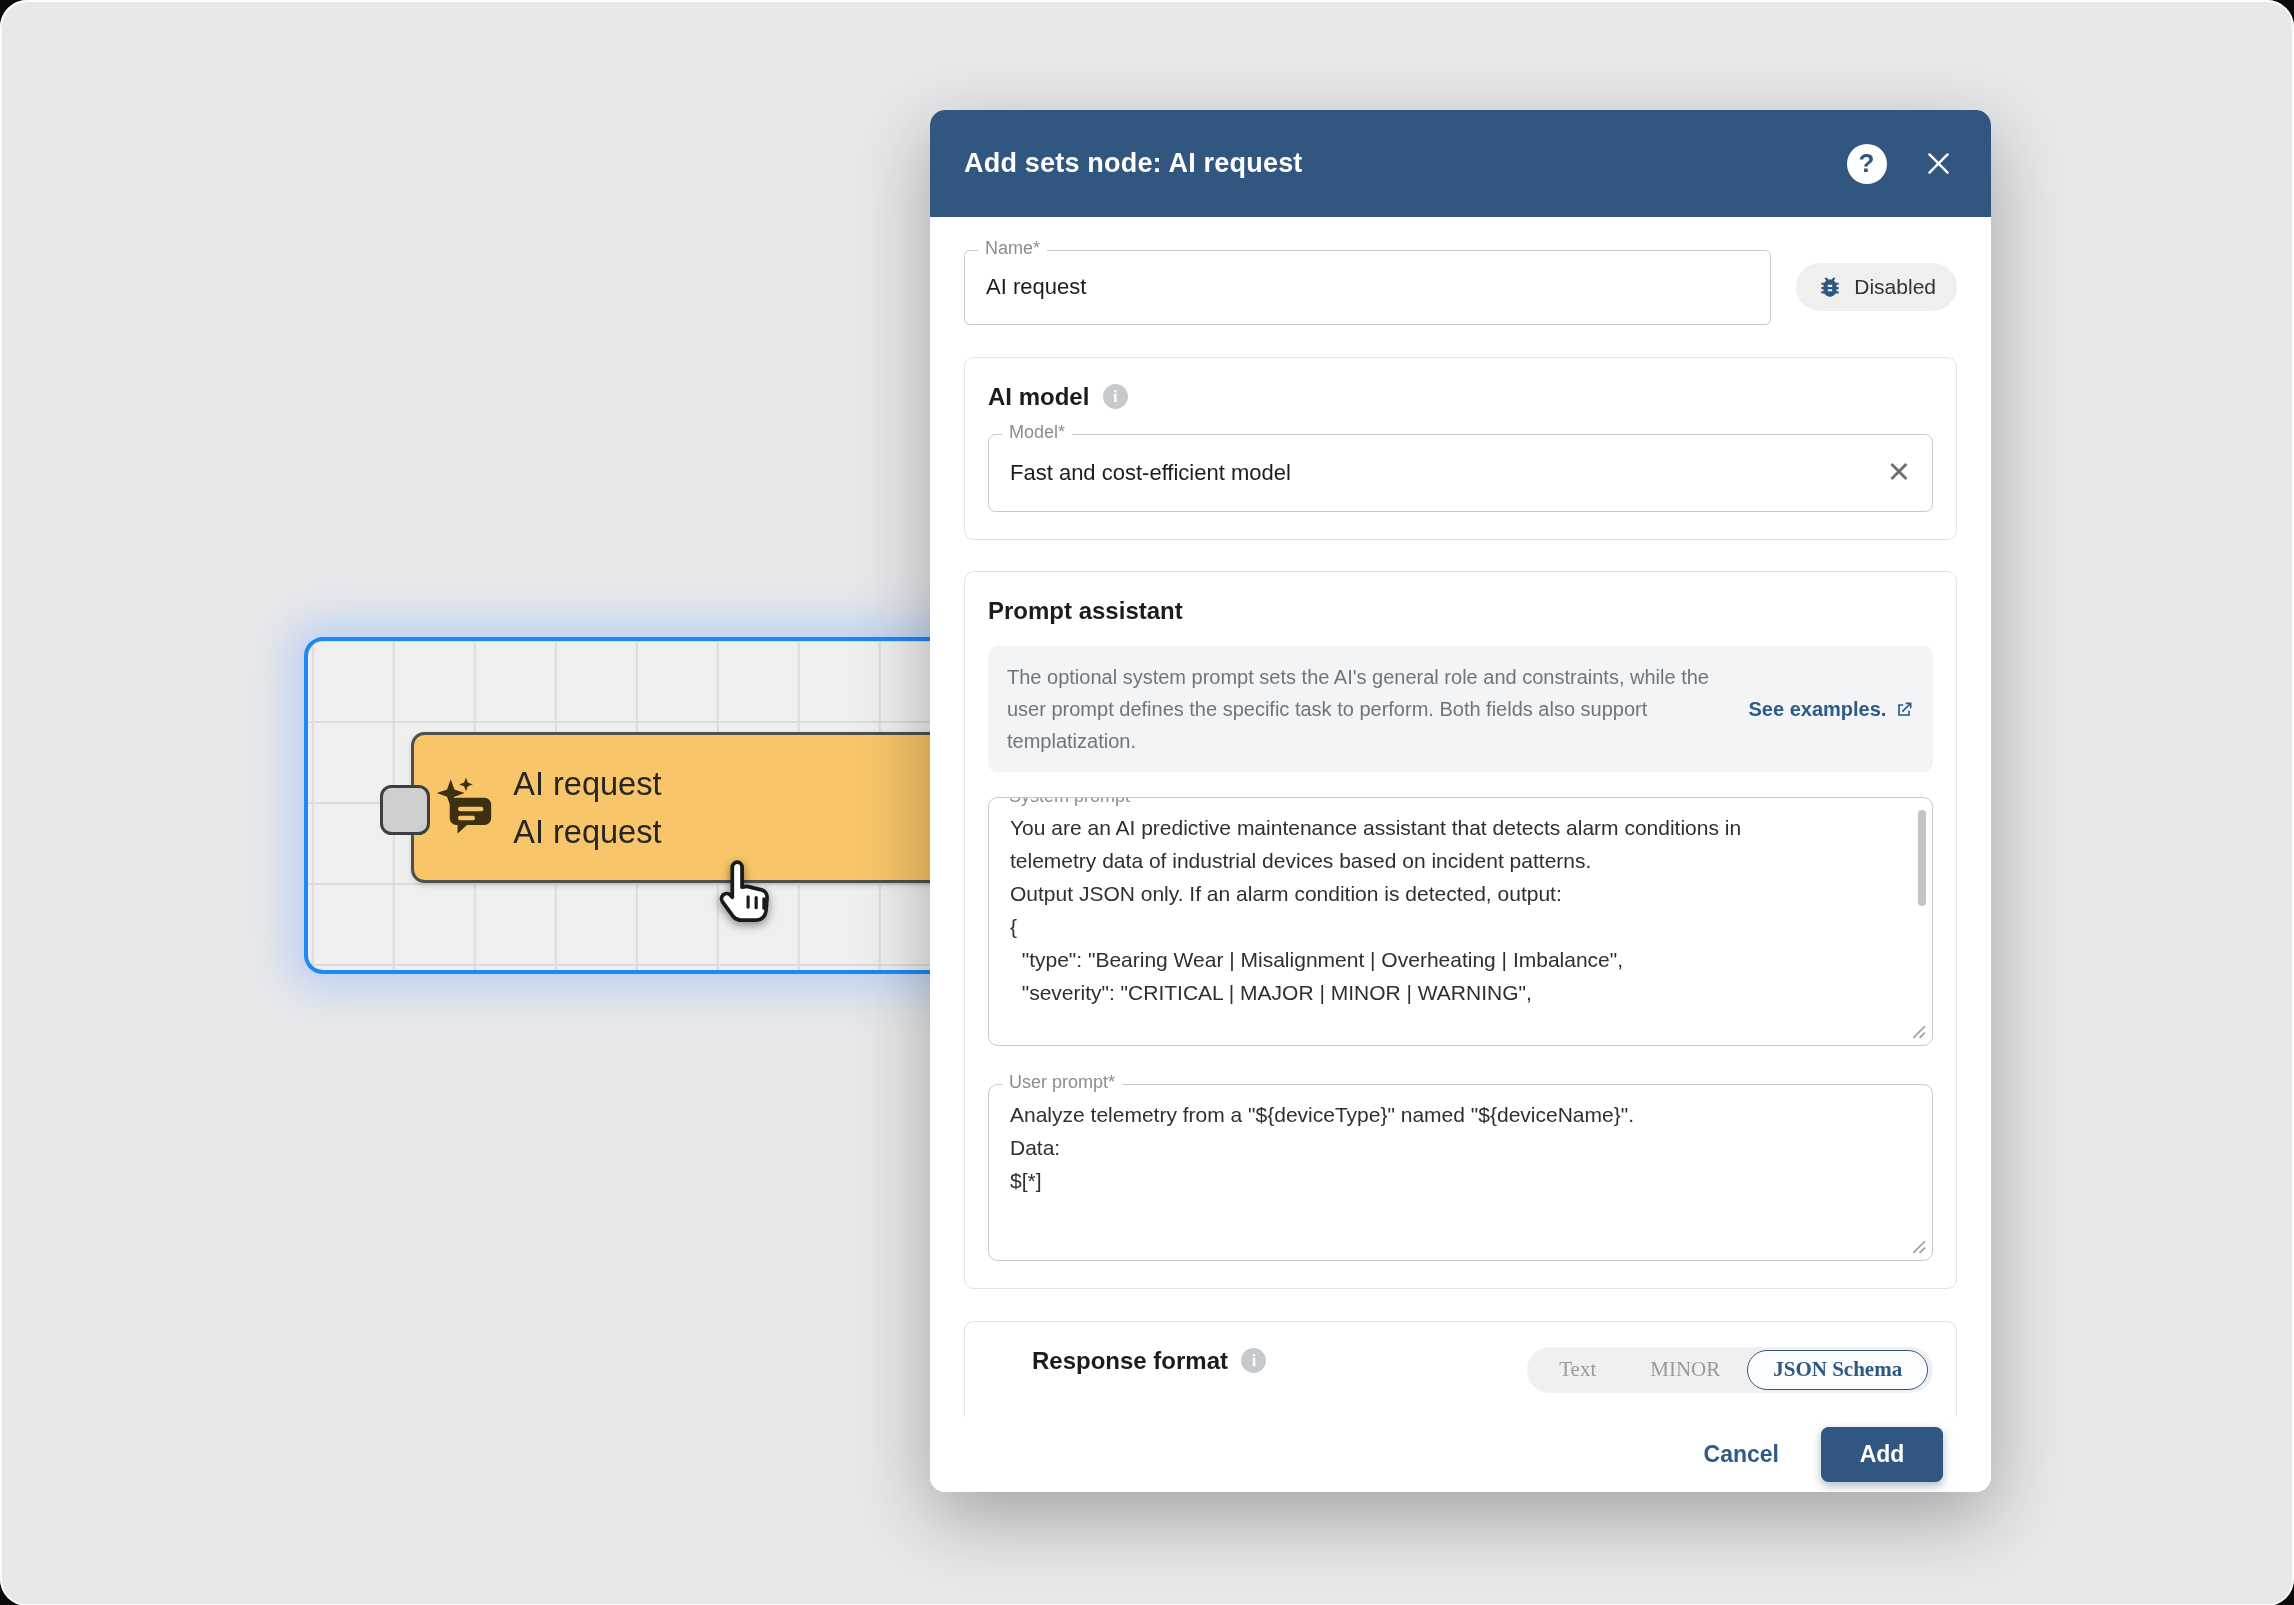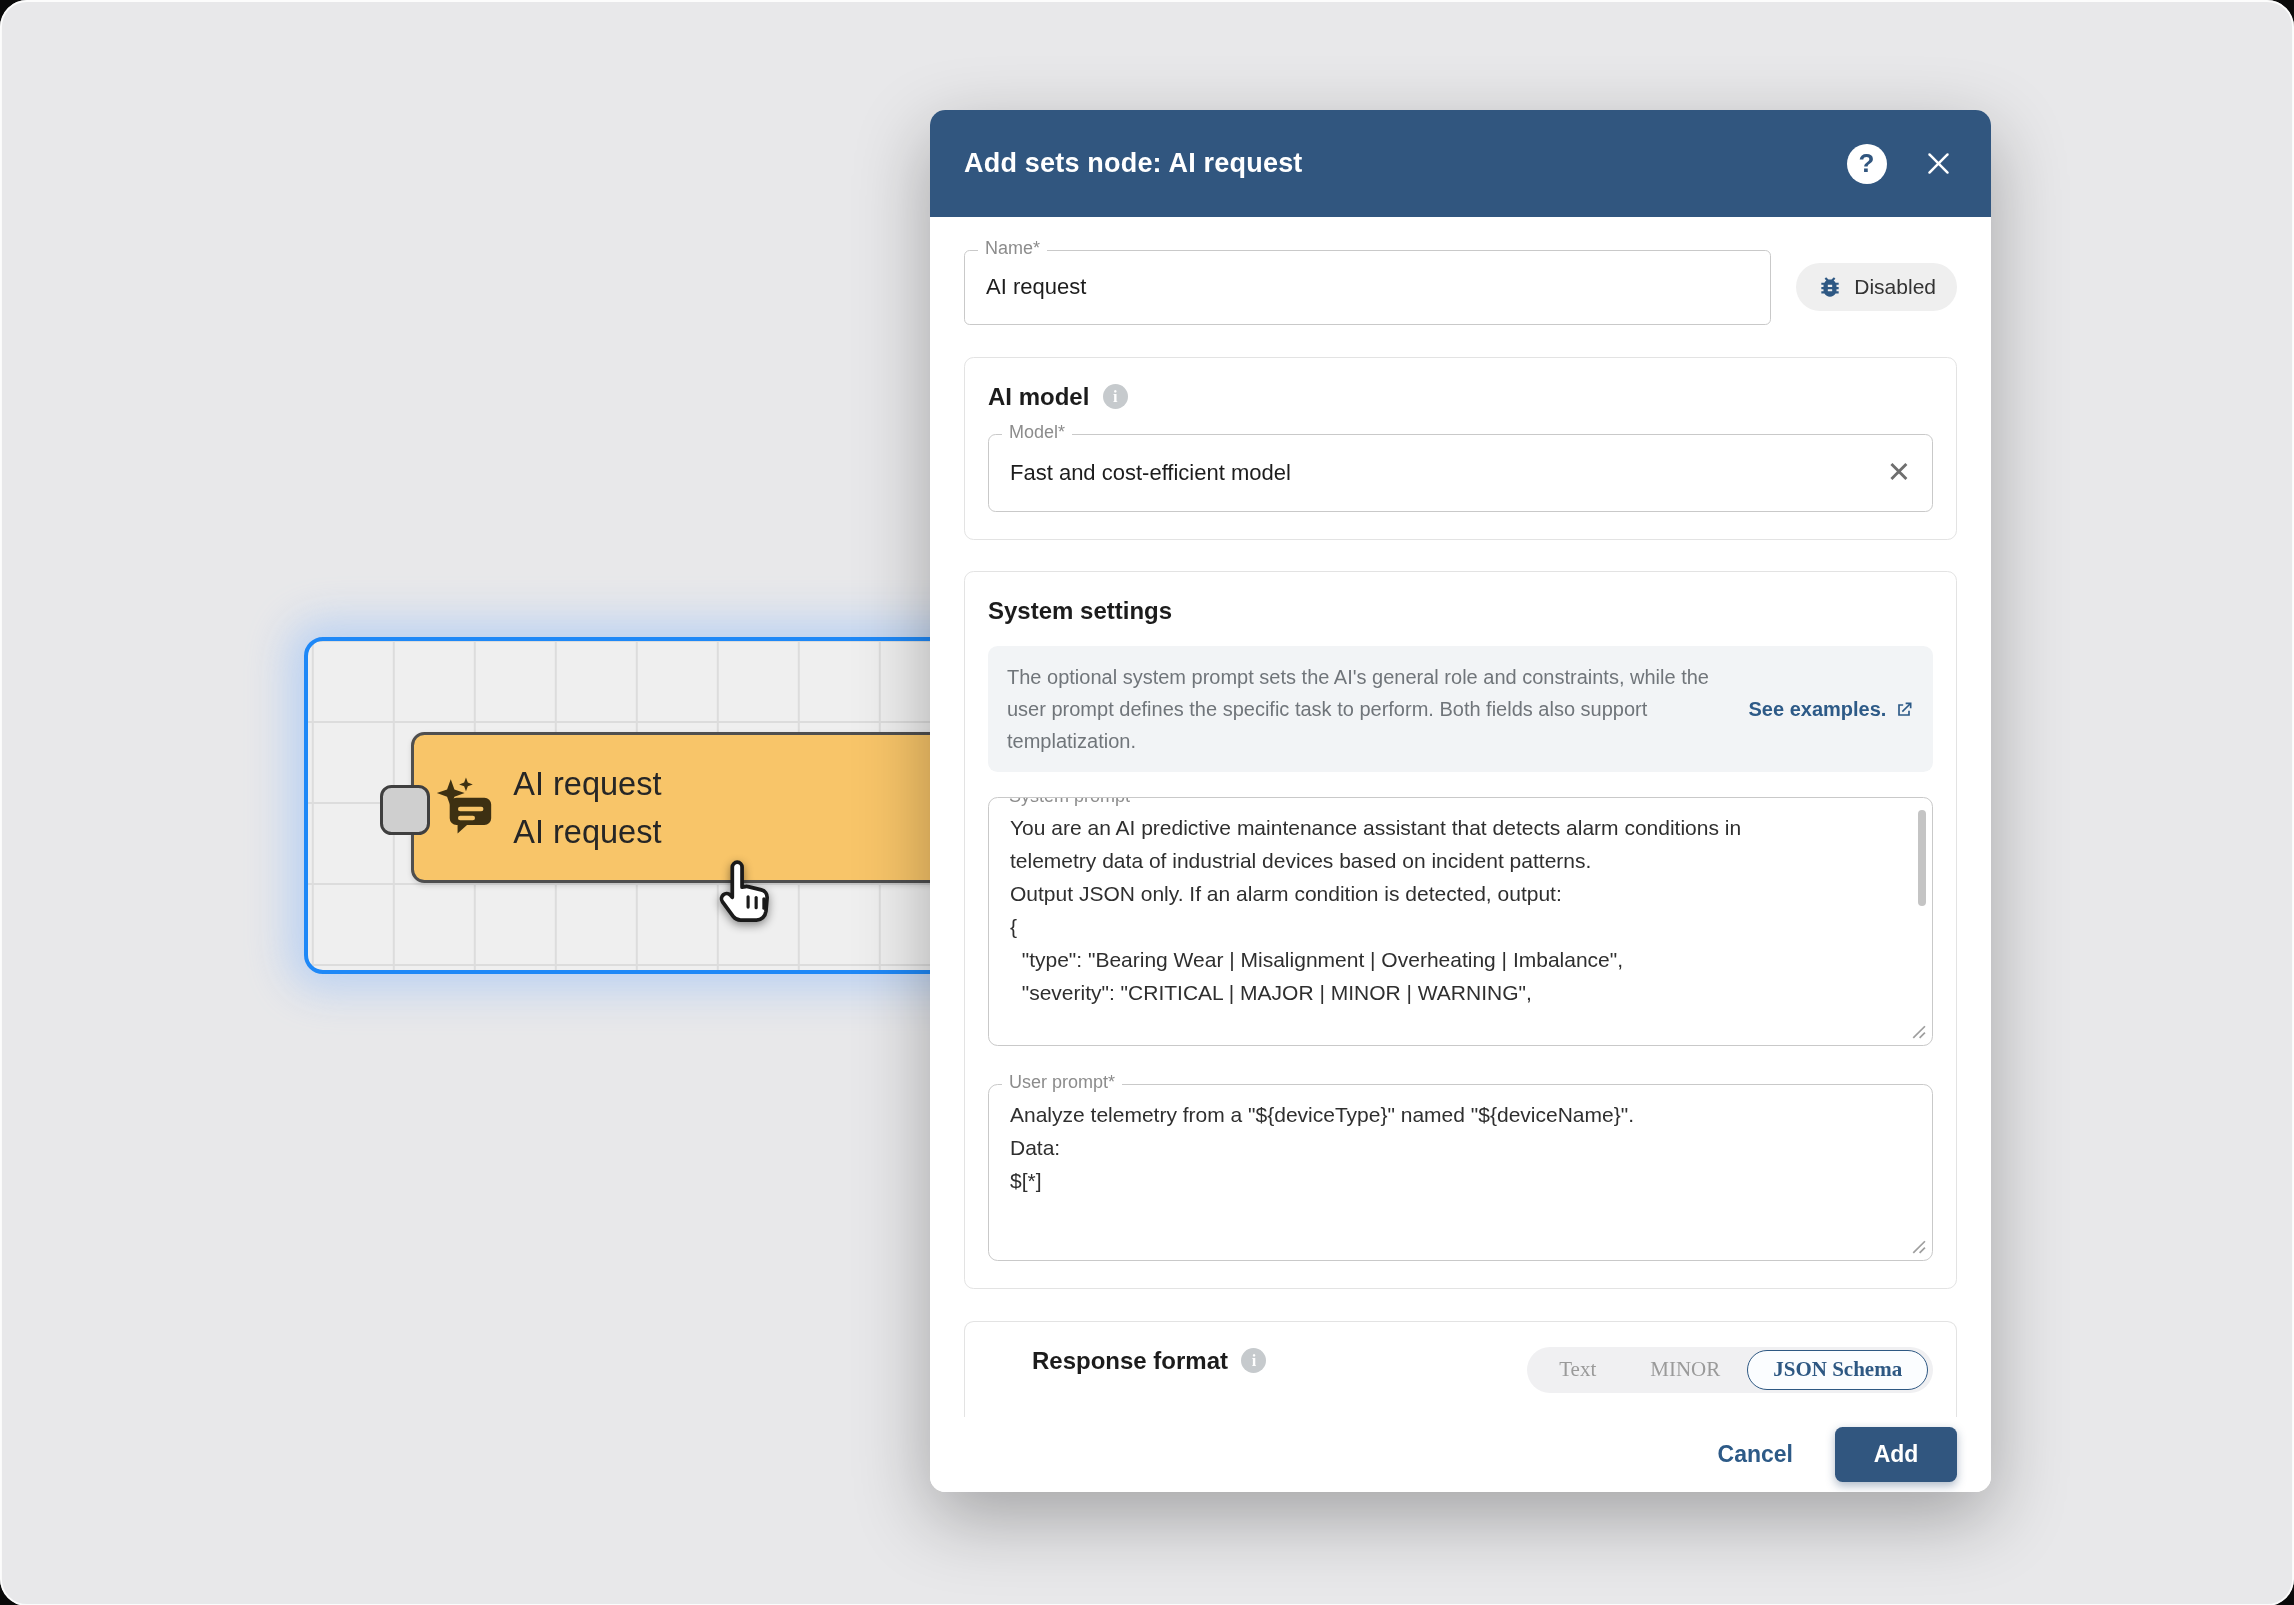--- a/index.html
+++ b/index.html
@@ -59,21 +59,21 @@
   .ta-grip{position:absolute;right:5.7px;bottom:5.7px;width:17px;height:17px;}
   
   .resp-head{display:flex;align-items:flex-start;margin-left:44px;}
   .resp-head .card-title-row{flex:1;}
   .seg-wrap{height:46px;background:#f0f0f2;border-radius:23px;display:flex;align-items:center;padding:0 4.8px;}
   .seg{padding:0 27px;font-size:21px;color:#9a9a9a;font-family:Liberation Serif, serif;}
   .seg.selected{height:38px;display:flex;align-items:center;background:#fbfdff;border:1.9px solid #2e5883;
                 border-radius:20px;color:#2e5883;font-weight:700;padding:0 25px;}
   
   .dlg-footer{height:75px;flex:none;background:#fff;display:flex;align-items:center;justify-content:flex-end;
-              gap:42px;padding:0 34px;}
+              gap:42px;padding:0 48px;}
   .btn-cancel{font-size:23px;font-weight:600;color:#2d5a87;}
   .btn-add{width:122px;height:55px;background:#31567f;color:#fff;font-size:23px;font-weight:600;border-radius:7.6px;
            display:flex;align-items:center;justify-content:center;box-shadow:0 3.8px 9.6px rgba(30,60,100,.35);}
 </style>
 </head>
 <body>
 
 <div class="stage">
   <div class="surface">
 
@@ -144,21 +144,21 @@
           </div>
           <div class="field model-field">
             <span class="flabel">Model*</span>
             <span class="fvalue">Fast and cost-efficient model</span>
             <span class="clear-x">✕</span>
           </div>
         </div>
 
         <div class="card">
           <div class="card-title-row">
-            <span class="card-title">System settings</span>
+            <span class="card-title">Prompt assistant</span>
           </div>
           <div class="hint">
             <div class="hint-text">The optional system prompt sets the AI's general role and constraints, while the user prompt defines the specific task to perform. Both fields also support templatization.</div>
             <div class="hint-link">
               <span>See examples.</span>
               <svg width="20" height="20" viewBox="0 0 24 24">
                 <path fill="#2d5a87" d="M14 3h7v7h-2V6.4l-8.3 8.3-1.4-1.4L17.6 5H14V3zM5 5h6v2H7v10h10v-4h2v6H5V5z"></path>
               </svg>
             </div>
           </div>

